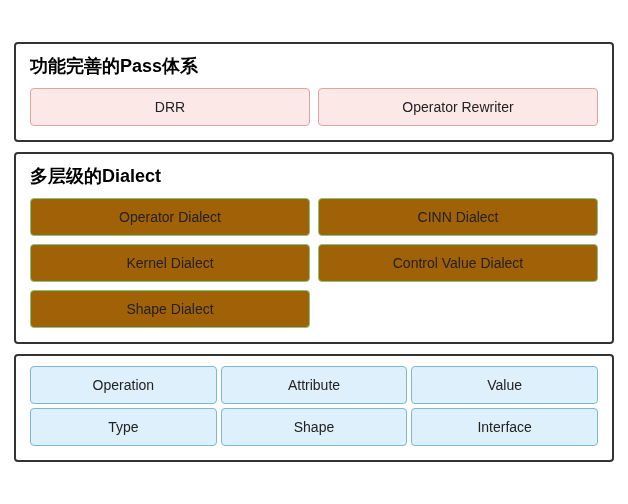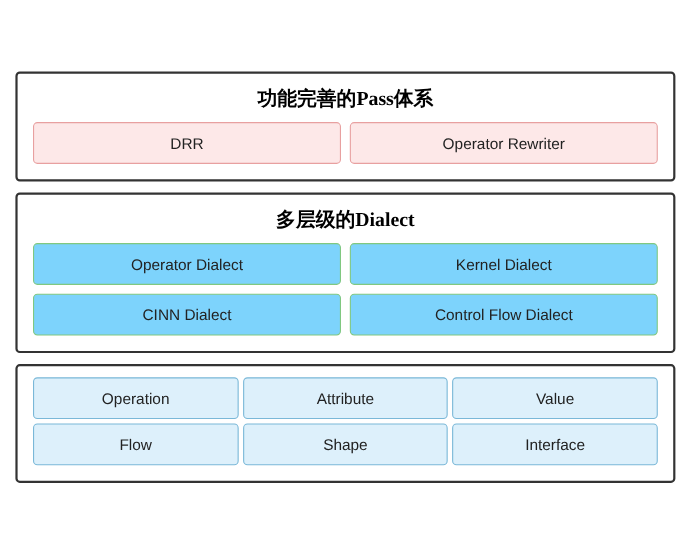--- a/index.html
+++ b/index.html
@@ -23,26 +23,25 @@
     }
 
     .section {
       border: 2px solid #333;
       border-radius: 4px;
       padding: 10px 14px 14px;
       background: #fff;
     }
 
     .section-title {
-      text-align: center;
+      text-align: left;
       font-size: 18px;
       font-weight: bold;
       margin-bottom: 10px;
       color: #000;
-      font-family: Liberation Serif, serif;
     }
 
     .grid-2 {
       display: grid;
       grid-template-columns: 1fr 1fr;
       gap: 8px;
     }
 
     .grid-3 {
       display: grid;
@@ -57,21 +56,21 @@
       font-size: 14px;
       color: #222;
     }
 
     .cell-pink {
       background: #fde8e8;
       border: 1.5px solid #e8a0a0;
     }
 
     .cell-green {
-      background: #7dd3fc;
+      background: #a16207;
       border: 1.5px solid #80c880;
     }
 
     .cell-blue {
       background: #ddf0fb;
       border: 1.5px solid #7ab8d8;
     }
   </style>
 </head>
 <body>
@@ -81,28 +80,29 @@
       <div class="section-title">功能完善的Pass体系</div>
       <div class="grid-2">
         <div class="cell cell-pink">DRR</div>
         <div class="cell cell-pink">Operator Rewriter</div>
       </div>
     </div>
     <div class="section">
       <div class="section-title">多层级的Dialect</div>
       <div class="grid-2">
         <div class="cell cell-green">Operator  Dialect</div>
+        <div class="cell cell-green">CINN Dialect</div>
         <div class="cell cell-green">Kernel Dialect</div>
-        <div class="cell cell-green">CINN Dialect</div>
-        <div class="cell cell-green">Control Flow Dialect</div>
+        <div class="cell cell-green">Control Value Dialect</div>
+        <div class="cell cell-green">Shape Dialect</div>
       </div>
     </div>
     <div class="section">
       <div class="grid-3">
         <div class="cell cell-blue">Operation</div>
         <div class="cell cell-blue">Attribute</div>
         <div class="cell cell-blue">Value</div>
-        <div class="cell cell-blue">Flow</div>
+        <div class="cell cell-blue">Type</div>
         <div class="cell cell-blue">Shape</div>
         <div class="cell cell-blue">Interface</div>
       </div>
     </div>
   </div>
 
 </body></html>

